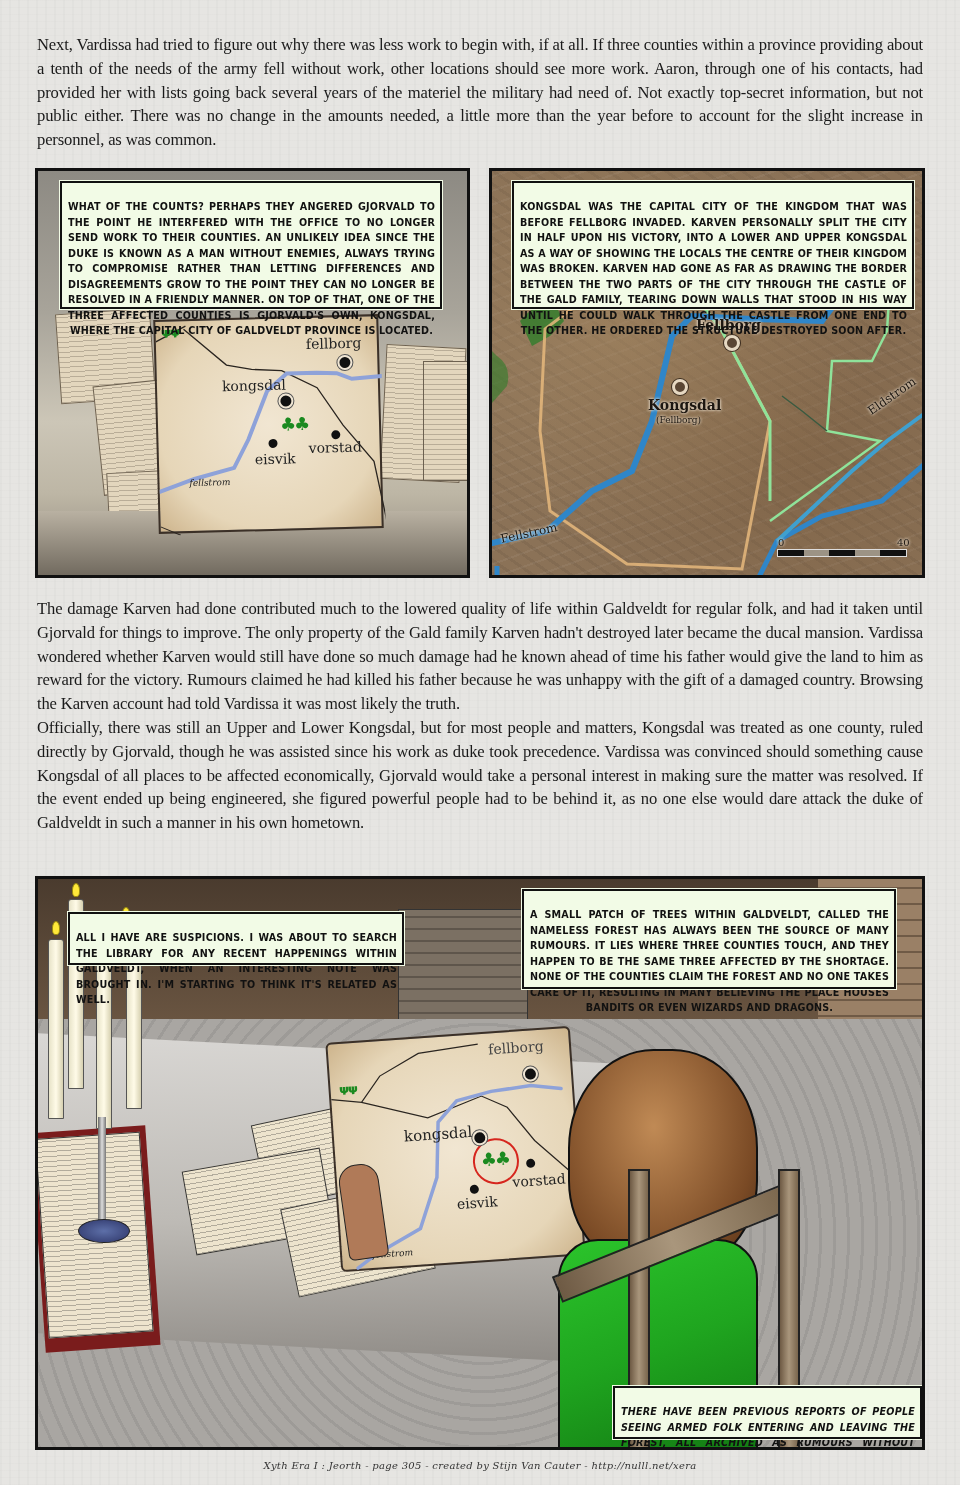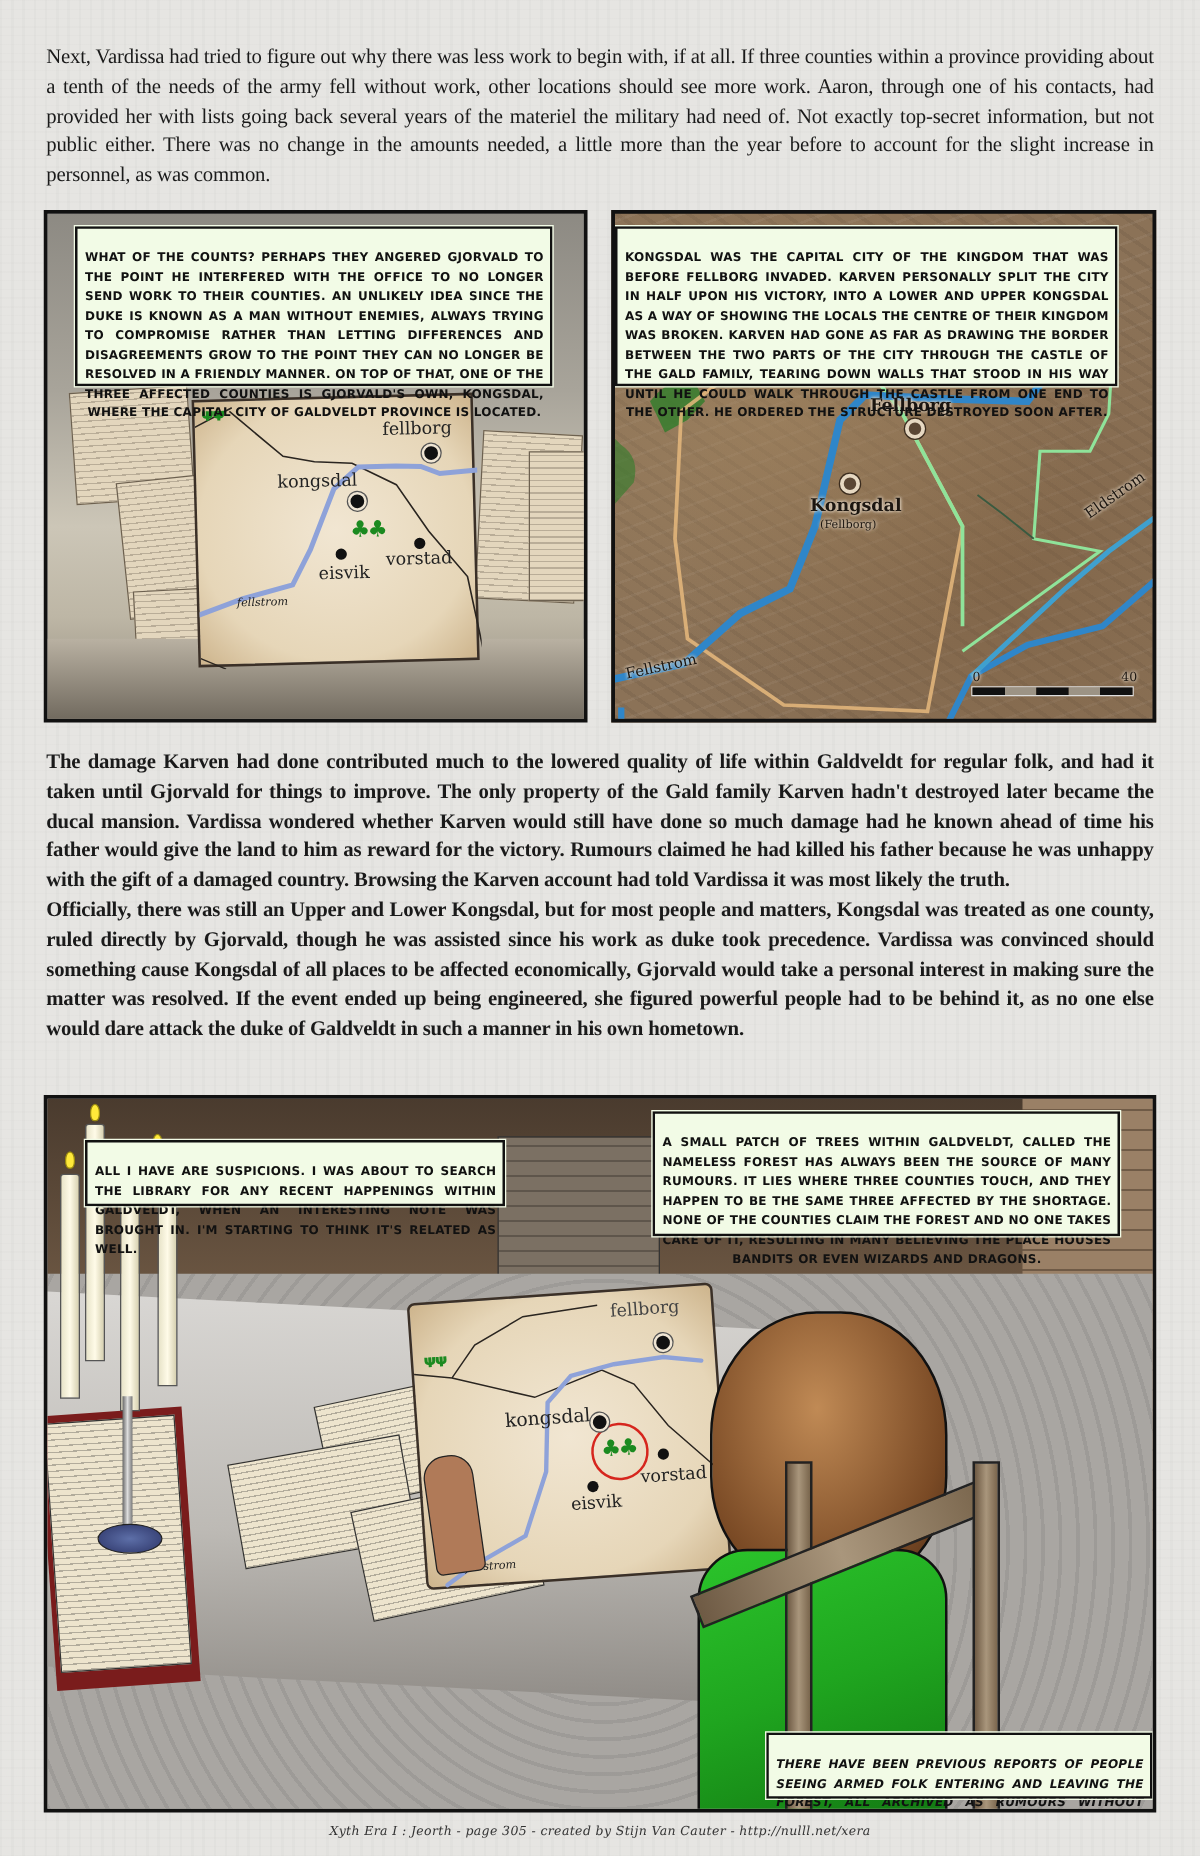--- a/index.html
+++ b/index.html
@@ -13,21 +13,21 @@
     font-family: "Liberation Serif", "DejaVu Serif", serif;
     color: #1a1a1a;
   }
   .prose {
     position: absolute; left: 37px; width: 886px;
     font-size: 16.6px; line-height: 23.8px;
     text-align: justify; letter-spacing: -0.15px;
   }
   .prose p { margin: 0; }
   #prose-top { top: 33px; }
-  #prose-mid { top: 597px; font-weight: bold; }
+  #prose-mid { top: 597px; }
 
   .panel {
     position: absolute;
     border: 3px solid #111;
     overflow: hidden;
   }
   #panel-1 { left: 35px; top: 168px; width: 435px; height: 410px;
     background: linear-gradient(180deg, #8d8a83 0%, #a8a49a 35%, #ccc6b7 62%, #bdb6a5 80%, #8f877a 100%); }
   #panel-2 { left: 489px; top: 168px; width: 436px; height: 410px;
     background: #8b7257;
@@ -51,21 +51,21 @@
     text-transform: uppercase;
     font-variant: small-caps;
     color: #111;
     padding: 16px 5px 1px 6px;
     text-align: justify;
     text-align-last: center;
     letter-spacing: 0.2px;
     z-index: 5;
   }
   #caption-1 { left: 22px; top: 10px; width: 382px; height: 128px; }
-  #caption-2 { left: 0; top: 10px; width: 402px; height: 128px; }
+  #caption-2 { left: 20px; top: 10px; width: 402px; height: 128px; }
   #caption-3 { left: 30px; top: 33px; width: 336px; height: 53px; text-align-last: left; }
   #caption-4 { left: 484px; top: 10px; width: 374px; height: 100px; }
   #caption-5 { left: 575px; top: 507px; width: 309px; height: 53px; font-style: italic; }
 
   
   .paper-bg {
     position: absolute; background: #e3d6bd; border: 1px solid #6d6150;
     background-image: repeating-linear-gradient(0deg, rgba(60,50,40,0.25) 0 1px, transparent 1px 5px);
   }
   .map-paper {

